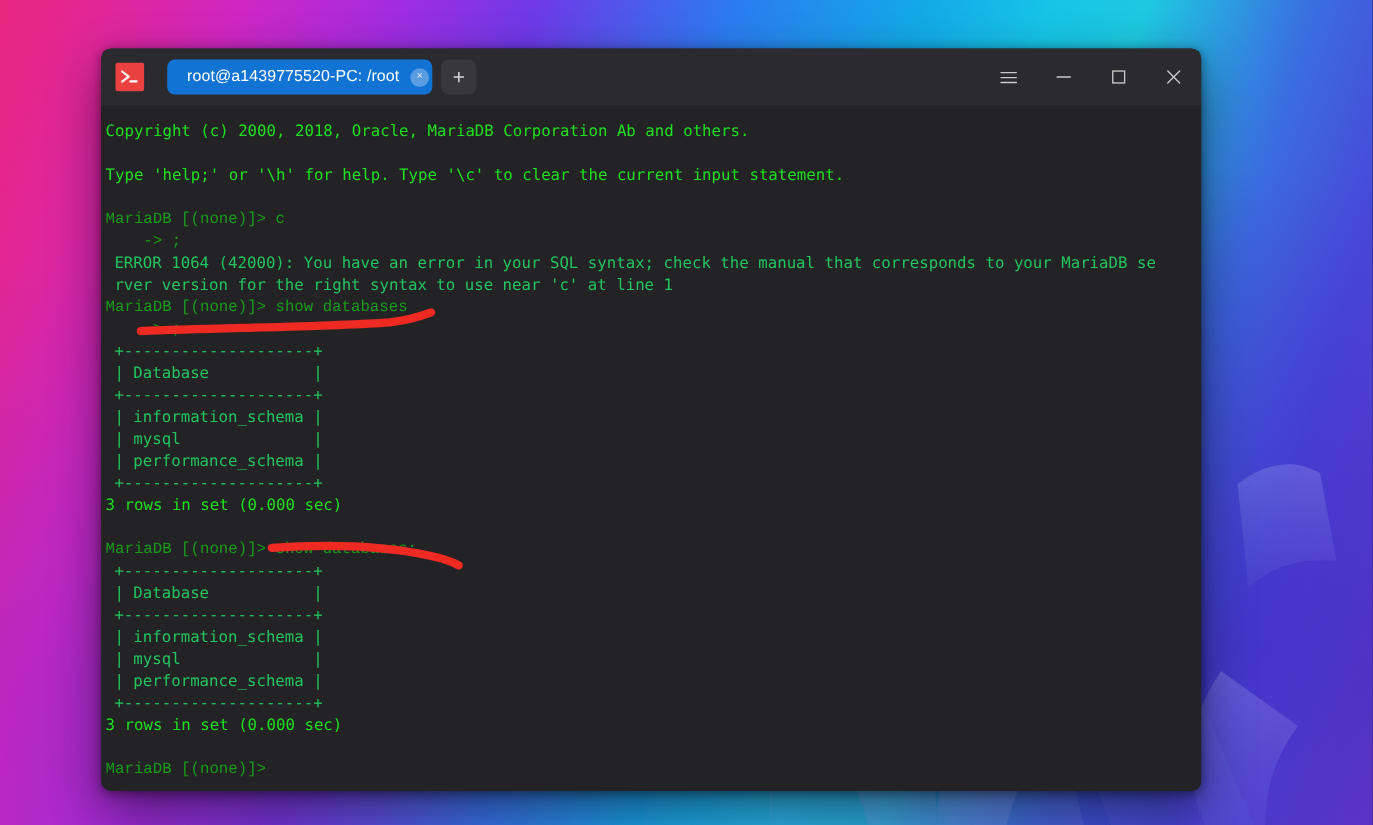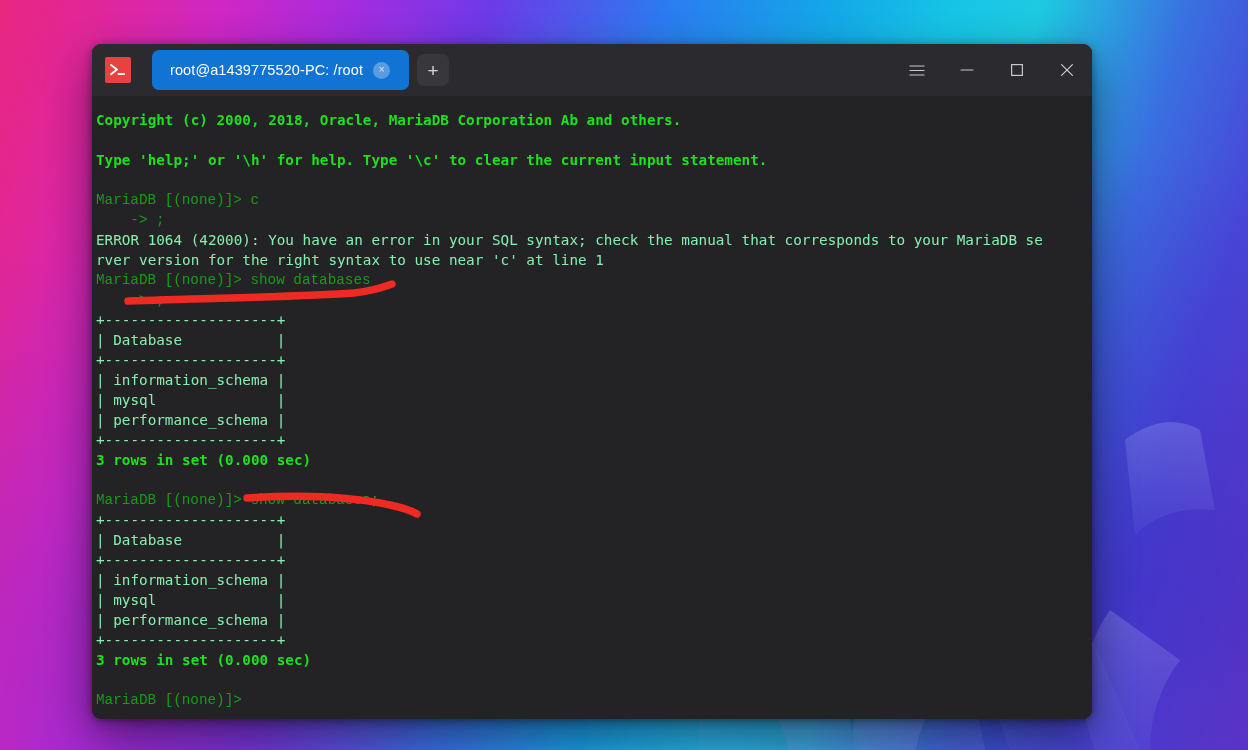--- a/index.html
+++ b/index.html
@@ -83,26 +83,26 @@
   }
   #app-icon svg { display:block; }
 
   #tabstrip {
     display: flex;
     align-items: center;
     gap: 8px;
     margin-left: 21px;
   }
   .tab {
-    height: 40px;
+    height: 32px;
     background: #1173d4;
     border-radius: 7px;
     display: flex;
     align-items: center;
-    padding: 0 19px 0 18px;
+    padding: 0 3px 0 18px;
     gap: 10px;
     cursor: default;
   }
   .tab-title {
     color: #ffffff;
     font-size: 14.5px;
     font-family: "Liberation Sans", sans-serif;
     white-space: nowrap;
     letter-spacing: 0.1px;
   }
@@ -157,23 +157,23 @@
   #term-text {
     font-family: "DejaVu Sans Mono", "Liberation Mono", monospace;
     font-size: 14.3px;
     line-height: 20px;
     white-space: pre;
     color: #19c319;
     margin: 0;
     padding: 0 0 0 0;
   }
   .ln { display: block; height: 20px; }
-  .bold  { font-weight: bold; color: #1ee01e; }
+  .bold  { font-weight: normal; color: #1ee01e; }
   .dim   { color: #179c17; font-family: Liberation Mono, monospace; }
-  .norm  { color: #86efac; }
+  .norm  { color: #22c55e; margin-left: 8px; }
 
   
   #annotations {
     position: absolute;
     inset: 0;
     pointer-events: none;
   }
 </style>
 </head>
 <body>

